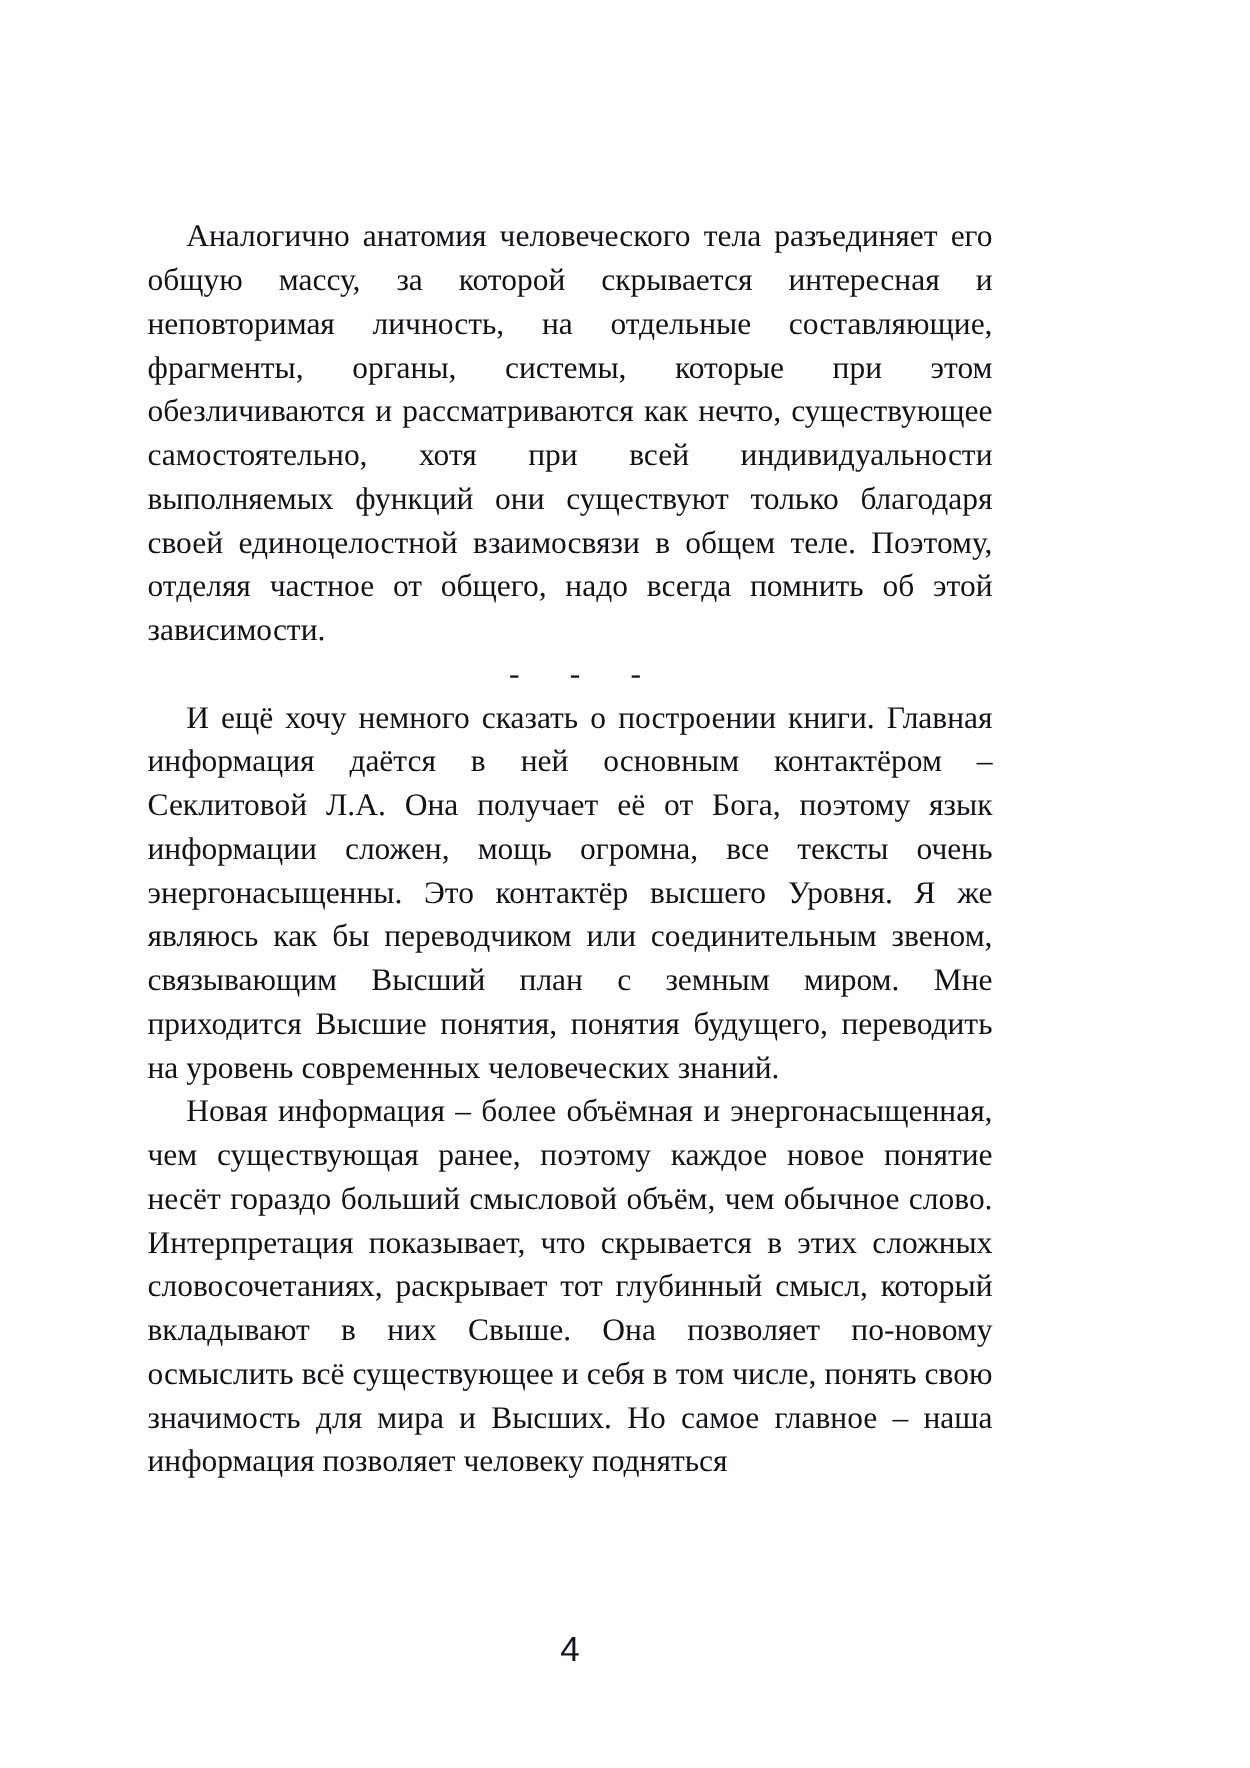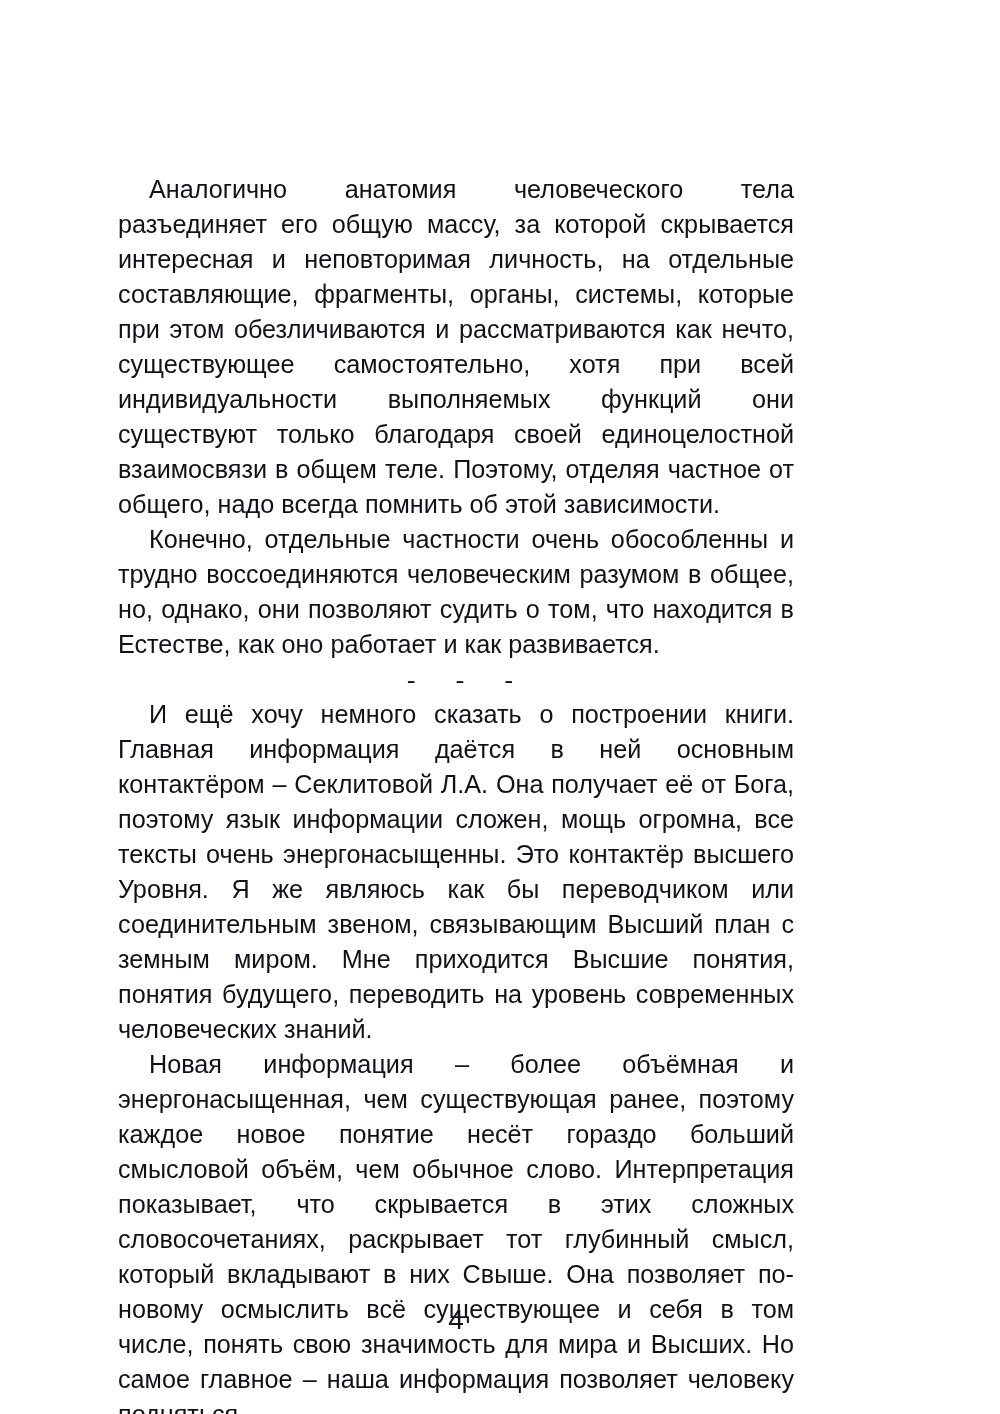--- a/index.html
+++ b/index.html
@@ -19,21 +19,21 @@
 
   .text-block {
     position: absolute;
     left: 118px;
     top: 172px;
     width: 676px;
   }
 
   .para {
     margin: 0;
-    font-family: Liberation Sans, sans-serif;
+    font-family: Liberation Serif, serif;
     font-size: 25.2px;
     line-height: 35px;
     color: #141018;
     text-align: justify;
     text-justify: inter-word;
     text-indent: 31px;
     hyphens: manual;
     -webkit-hyphens: manual;
     word-spacing: 0.1px;
   }
@@ -73,21 +73,20 @@
 </style>
 </head>
 <body>
 
 <div class="page">
 
   <div class="text-block">
 
     <p class="para">Аналогично анатомия человеческого тела разъединяет его общую массу, за которой скрывается интересная и неповторимая личность, на отдельные составляющие, фрагменты, органы, системы, которые при этом обезличиваются и рассматриваются как нечто, существующее самостоятельно, хотя при всей индивидуальности выполняемых функций они существуют только благодаря своей единоцелостной взаимосвязи в общем теле. Поэтому, отделяя частное от общего, надо всегда помнить об этой зависимости.</p>
 
-    <p class="para">Конечно, отдельные частности очень обособленны и трудно воссоединяются человеческим разумом в общее, но, однако, они позволяют судить о том, что находится в Естестве, как оно работает и как развивается.</p>
 
     <p class="separator">
       <span class="dash">-</span>
       <span class="dash">-</span>
       <span class="dash">-</span>
     </p>
 
     <p class="para">И ещё хочу немного сказать о построении книги. Главная информация даётся в ней основным контактёром – Секлитовой Л.А. Она получает её от Бога, поэтому язык информации сложен, мощь огромна, все тексты очень энергонасыщенны. Это контактёр высшего Уровня. Я же являюсь как бы переводчиком или соединительным звеном, связывающим Высший план с земным миром. Мне приходится Высшие понятия, понятия будущего, переводить на уровень современных человеческих знаний.</p>
 
 

